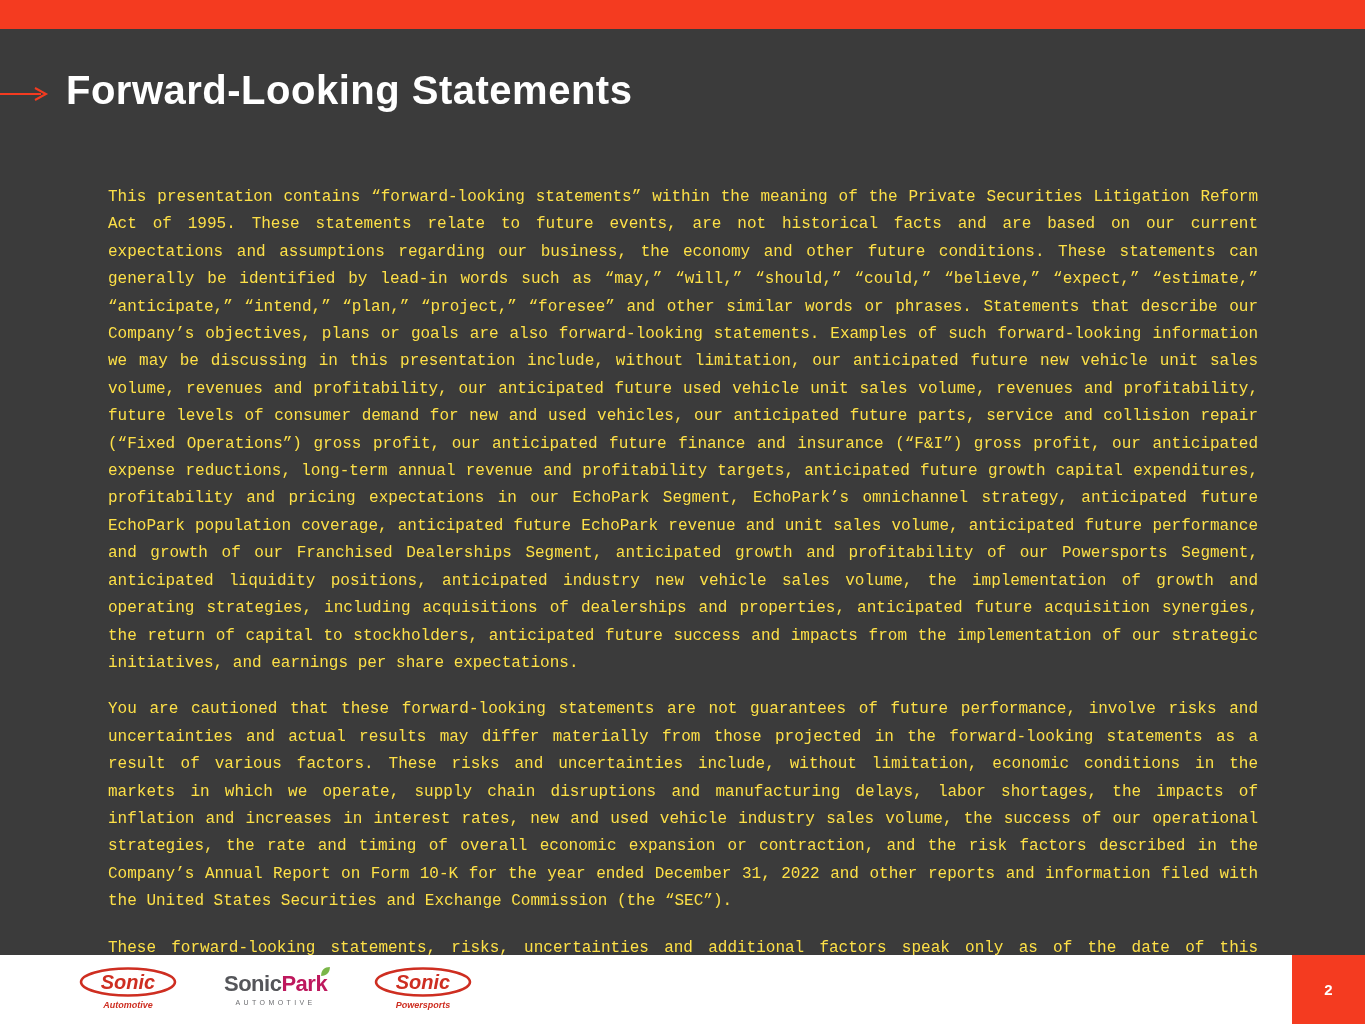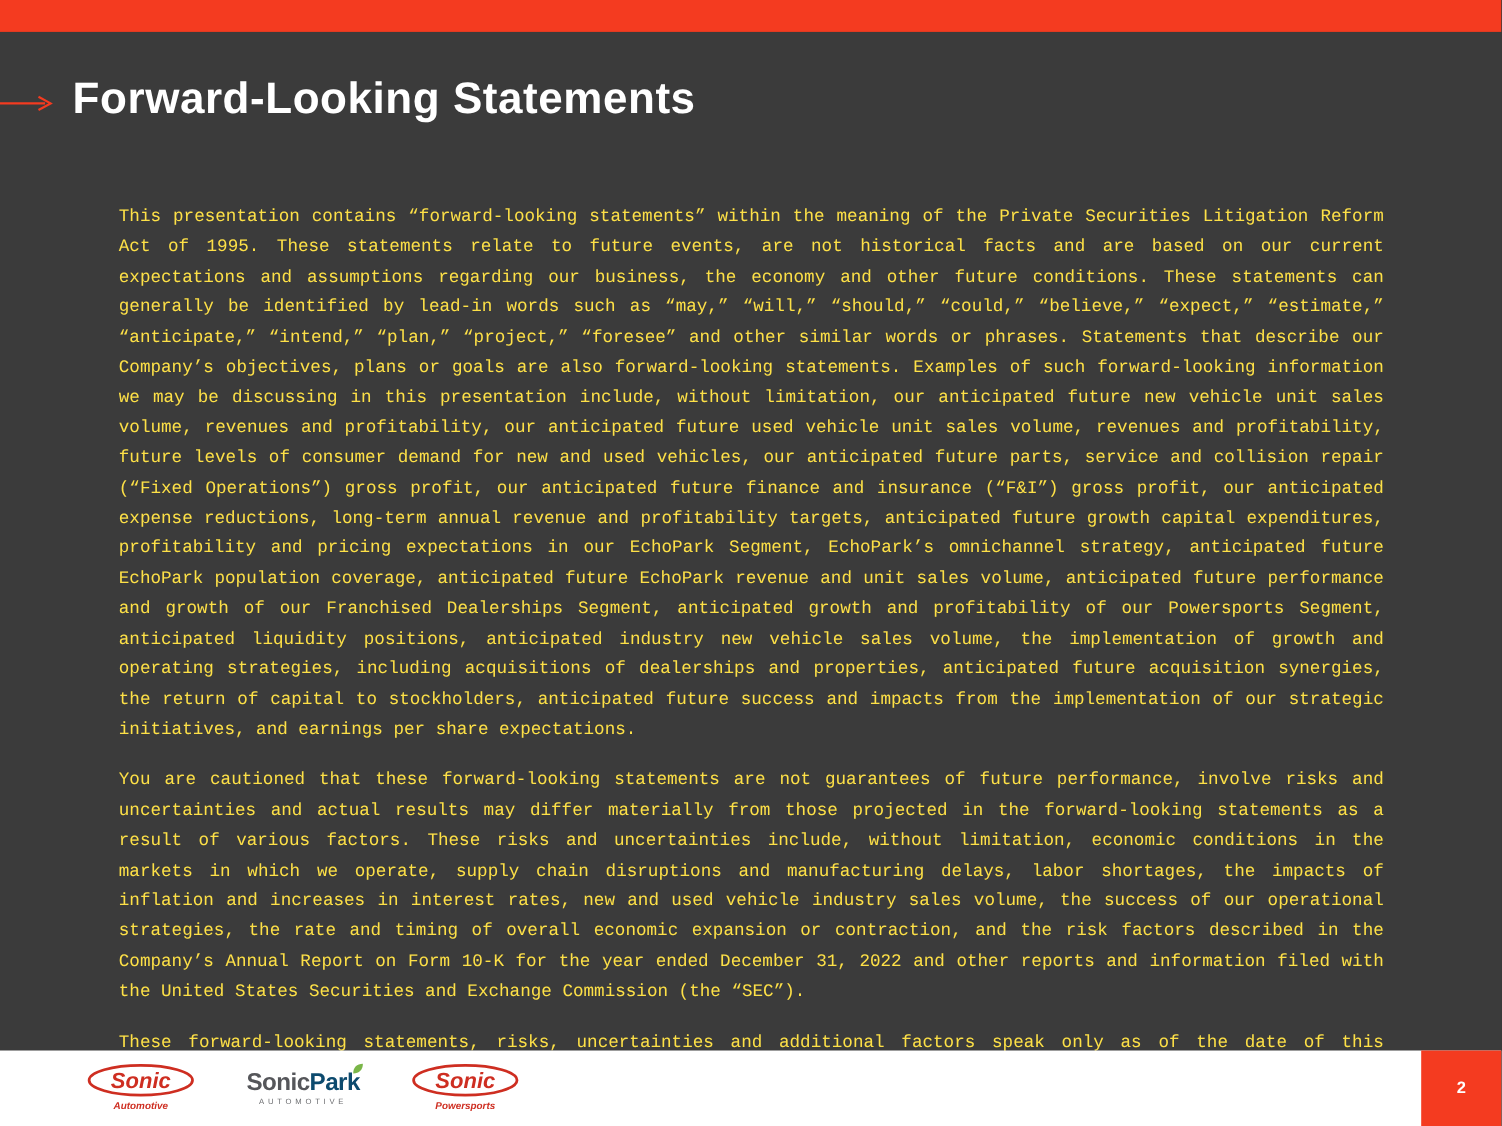--- a/index.html
+++ b/index.html
@@ -90,21 +90,21 @@
     position: relative;
   }
   .ep-main {
     position: relative;
     font-size: 22px;
     font-weight: bold;
     line-height: 1;
     letter-spacing: -0.5px;
   }
   .ep-echo { color: #55565A; }
-  .ep-park { color: #0c4a6e; }
+  .ep-park { color: #be185d; }
   .ep-leaf {
     position: absolute;
     top: -7px;
     right: -4px;
   }
   .ep-sub {
     margin-top: 4px;
     font-size: 7px;
     letter-spacing: 3.4px;
     color: #6D6E71;

